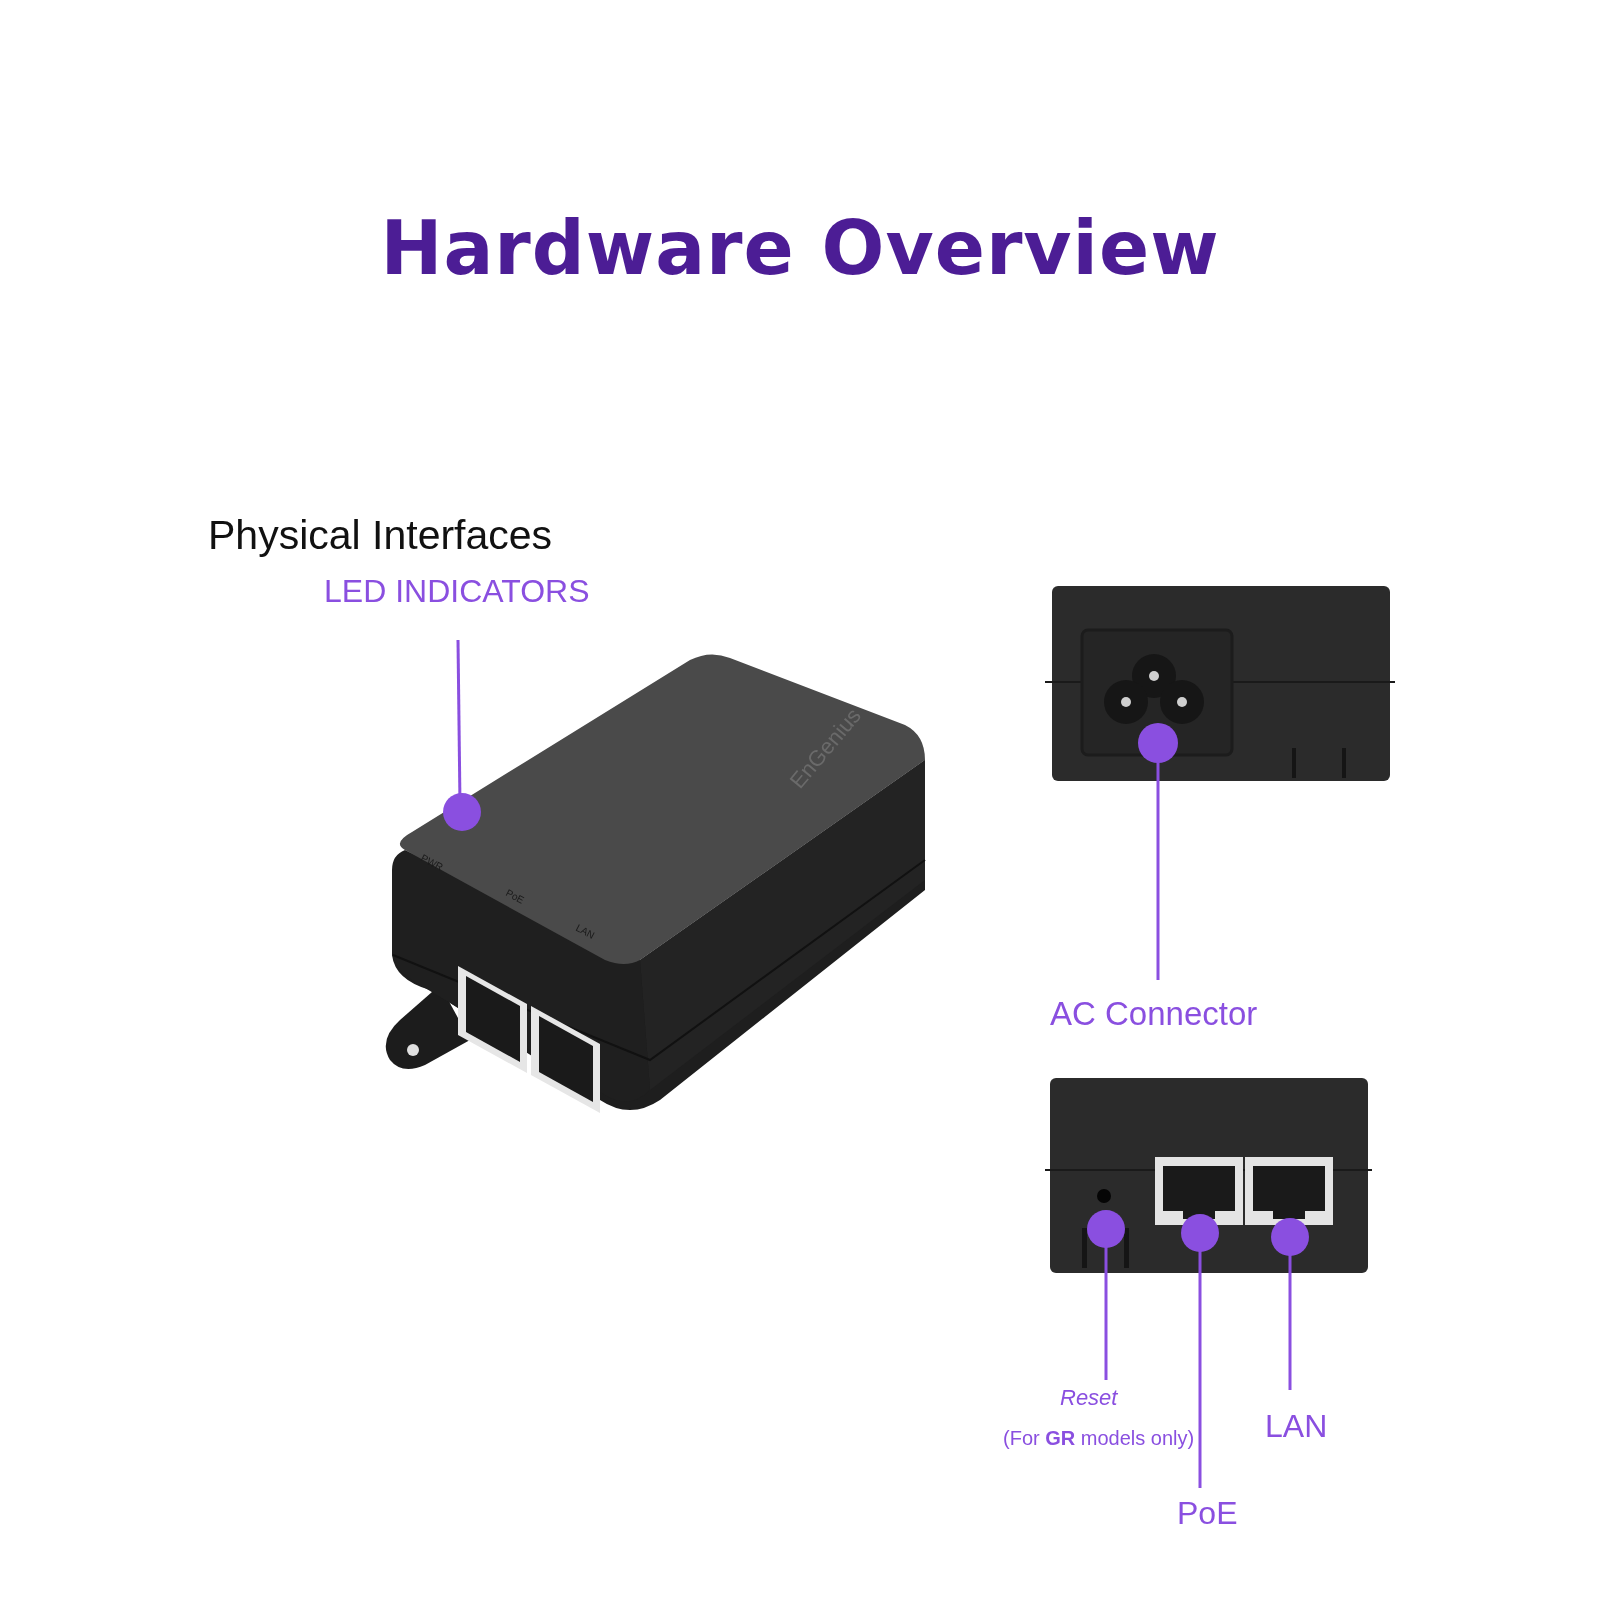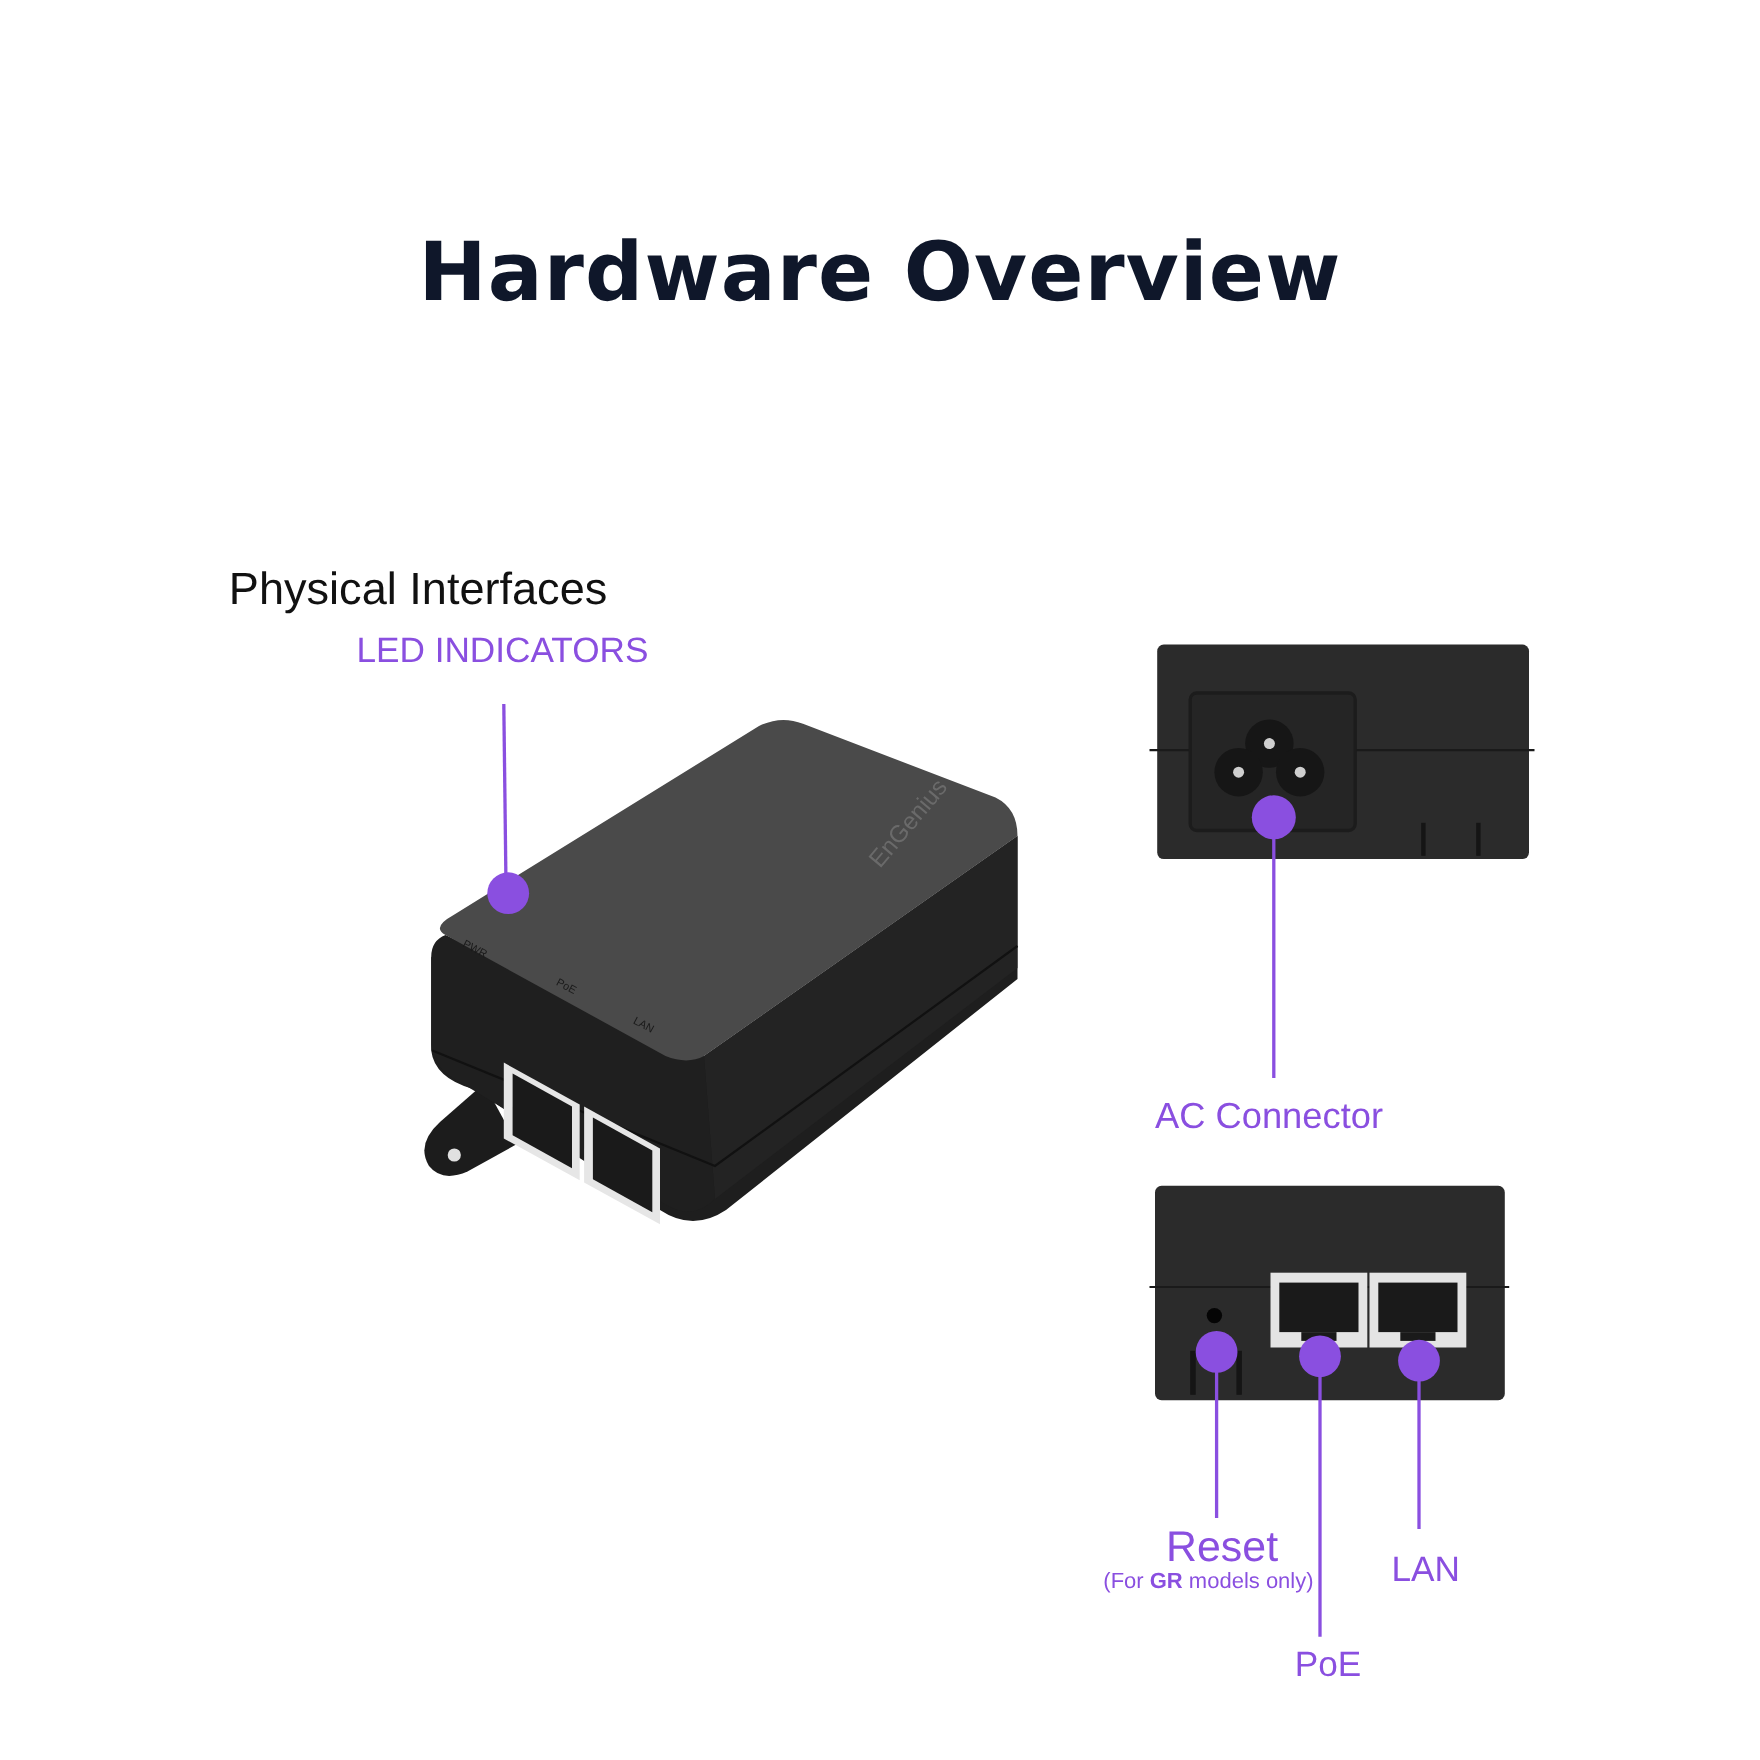--- a/index.html
+++ b/index.html
@@ -1,22 +1,22 @@
 <!DOCTYPE html>
 <html><head>
 <meta charset="utf-8">
 <style>
   html, body { margin: 0; padding: 0; background: #ffffff; }
   body { width: 1600px; height: 1600px; position: relative; overflow: hidden; font-family: "Liberation Sans", sans-serif; }
-  .title { position: absolute; left: 0; right: 0; top: 205px; text-align: center; font-size: 74px; font-weight: 700; color: #0f172a; letter-spacing: 1px; font-family: "DejaVu Sans", sans-serif; }
+  .title { position: absolute; left: 0; right: 0; top: 205px; text-align: center; font-size: 74px; font-weight: 700; color: #4c1d95; letter-spacing: 1px; font-family: "DejaVu Sans", sans-serif; }
   .section-title { position: absolute; left: 208px; top: 512px; font-size: 41px; font-weight: 400; color: #111; font-family: "Liberation Sans", sans-serif; }
   .callout-label { position: absolute; color: #8a4fe0; font-family: "Liberation Sans", sans-serif; white-space: nowrap; }
   .led-label { left: 324px; top: 573px; font-size: 32px; text-align: center; }
   .ac-label { left: 1050px; top: 995px; font-size: 33px; }
-  .reset-label { left: 1060px; top: 1385px; font-size: 39px; }
+  .reset-label { left: 1060px; top: 1385px; font-size: 22px; font-style: italic; }
   .reset-note { left: 1003px; top: 1427px; font-size: 20px; }
   .reset-note b { font-weight: 700; }
   .lan-label { left: 1265px; top: 1408px; font-size: 32px; }
   .poe-label { left: 1177px; top: 1495px; font-size: 32px; }
   svg.art { position: absolute; left: 0; top: 0; }
 </style>
 </head>
 <body>
 
 <div class="title">Hardware Overview</div>

